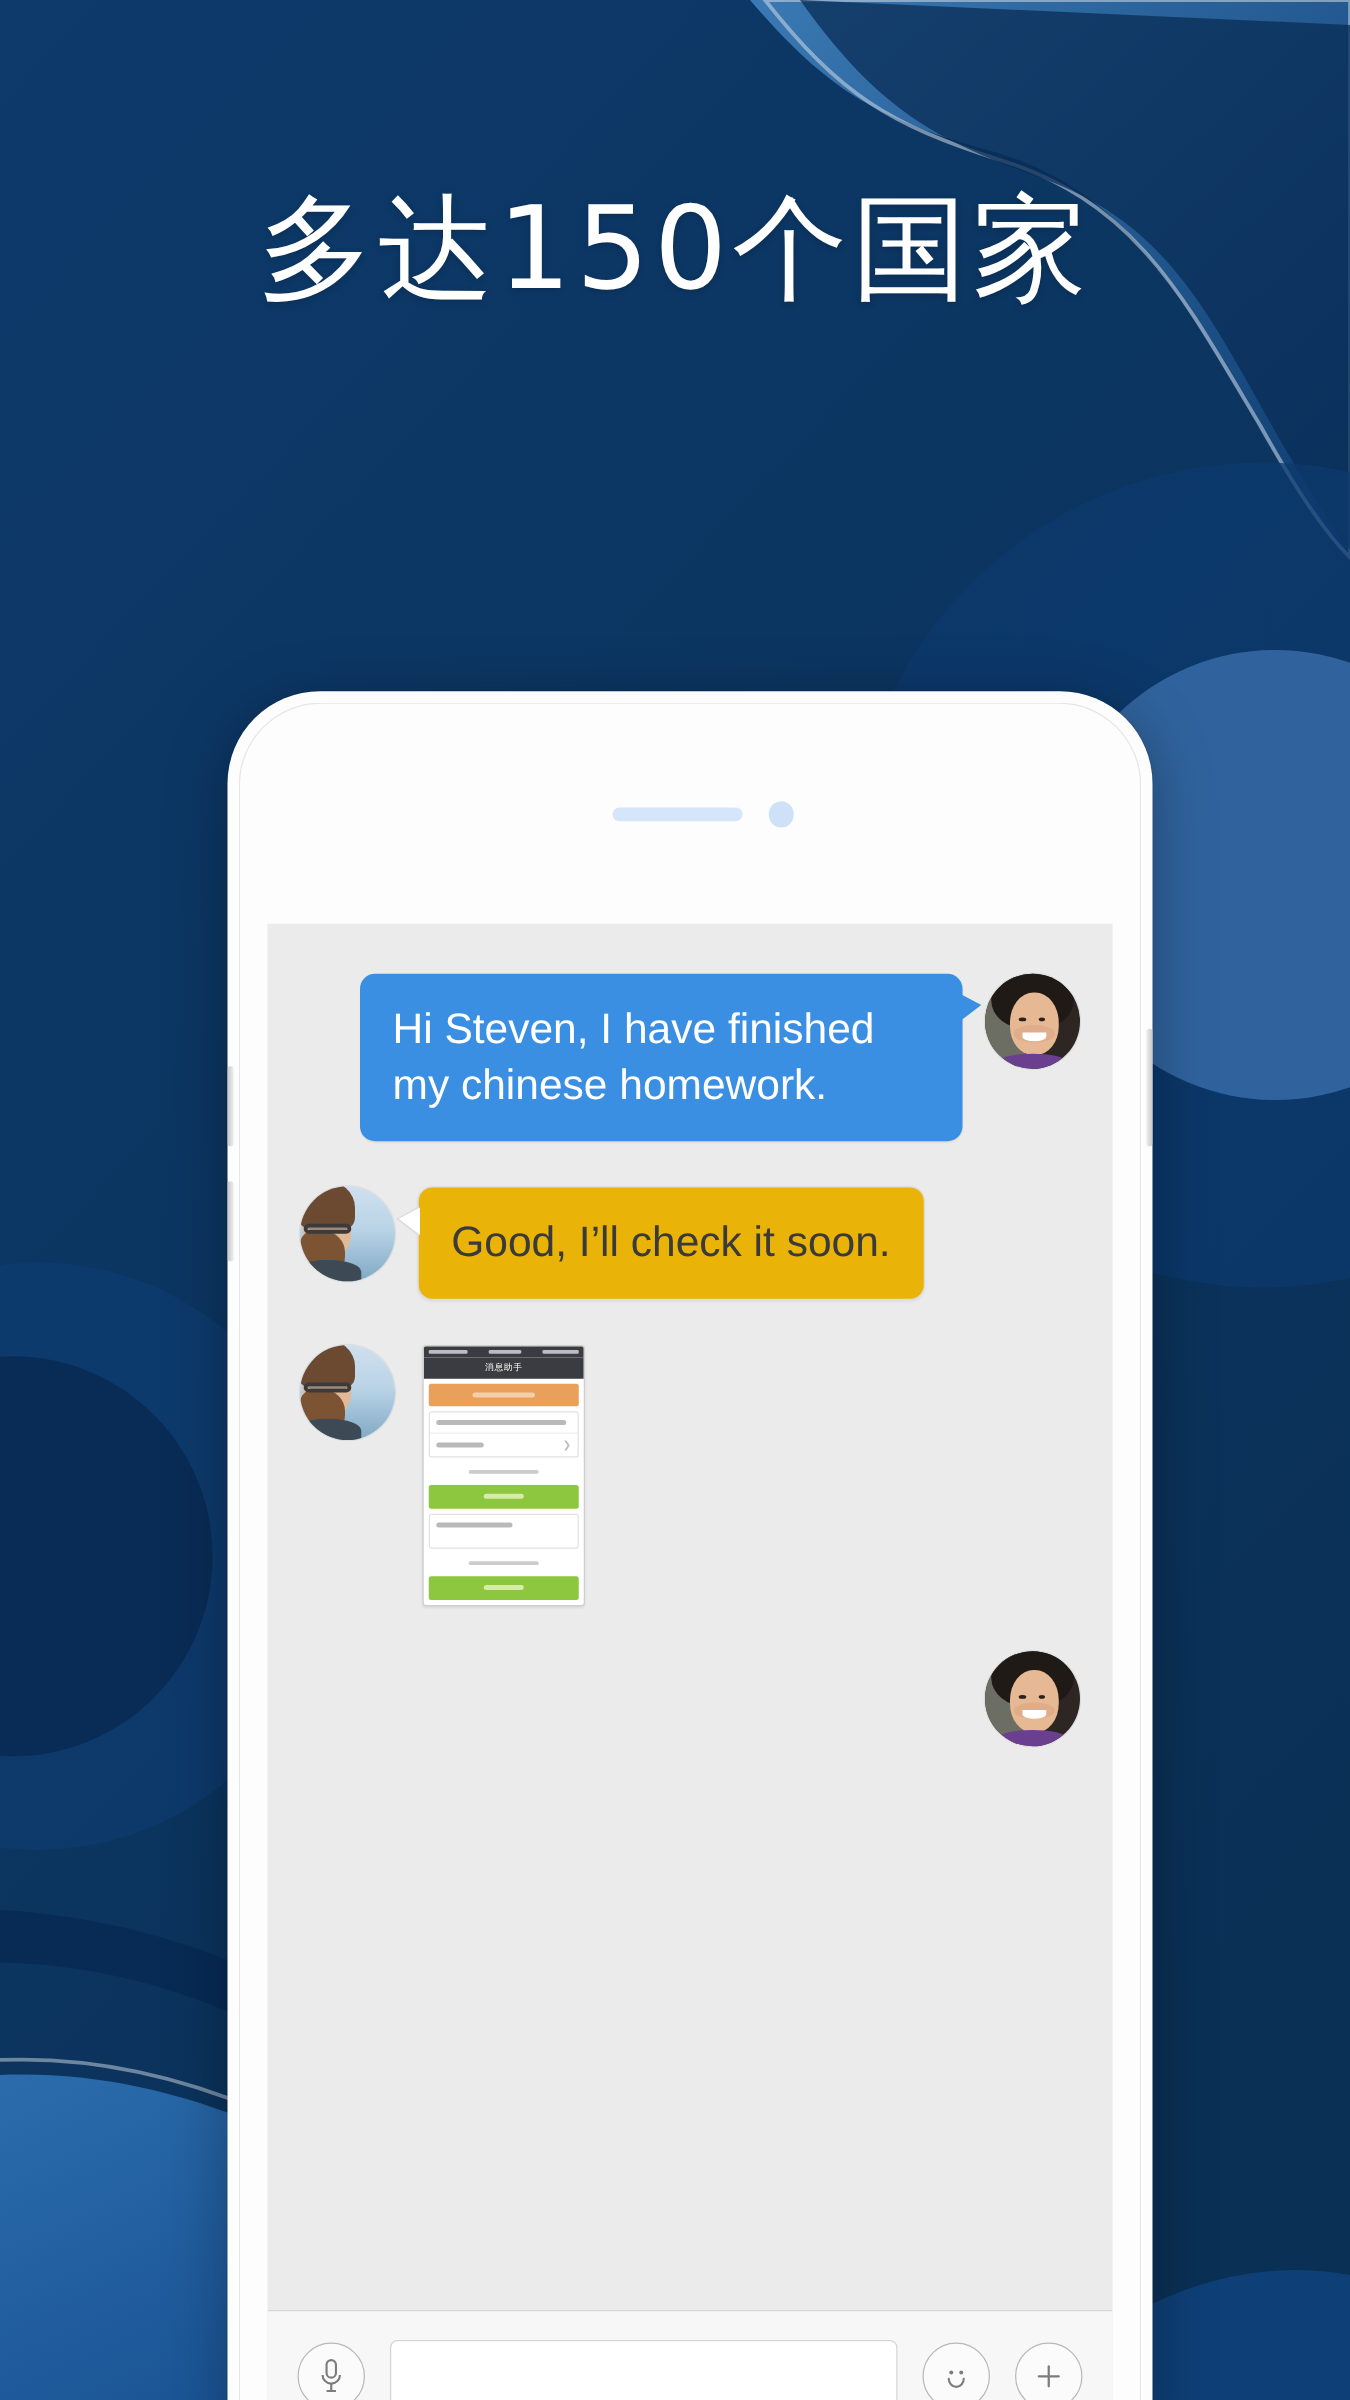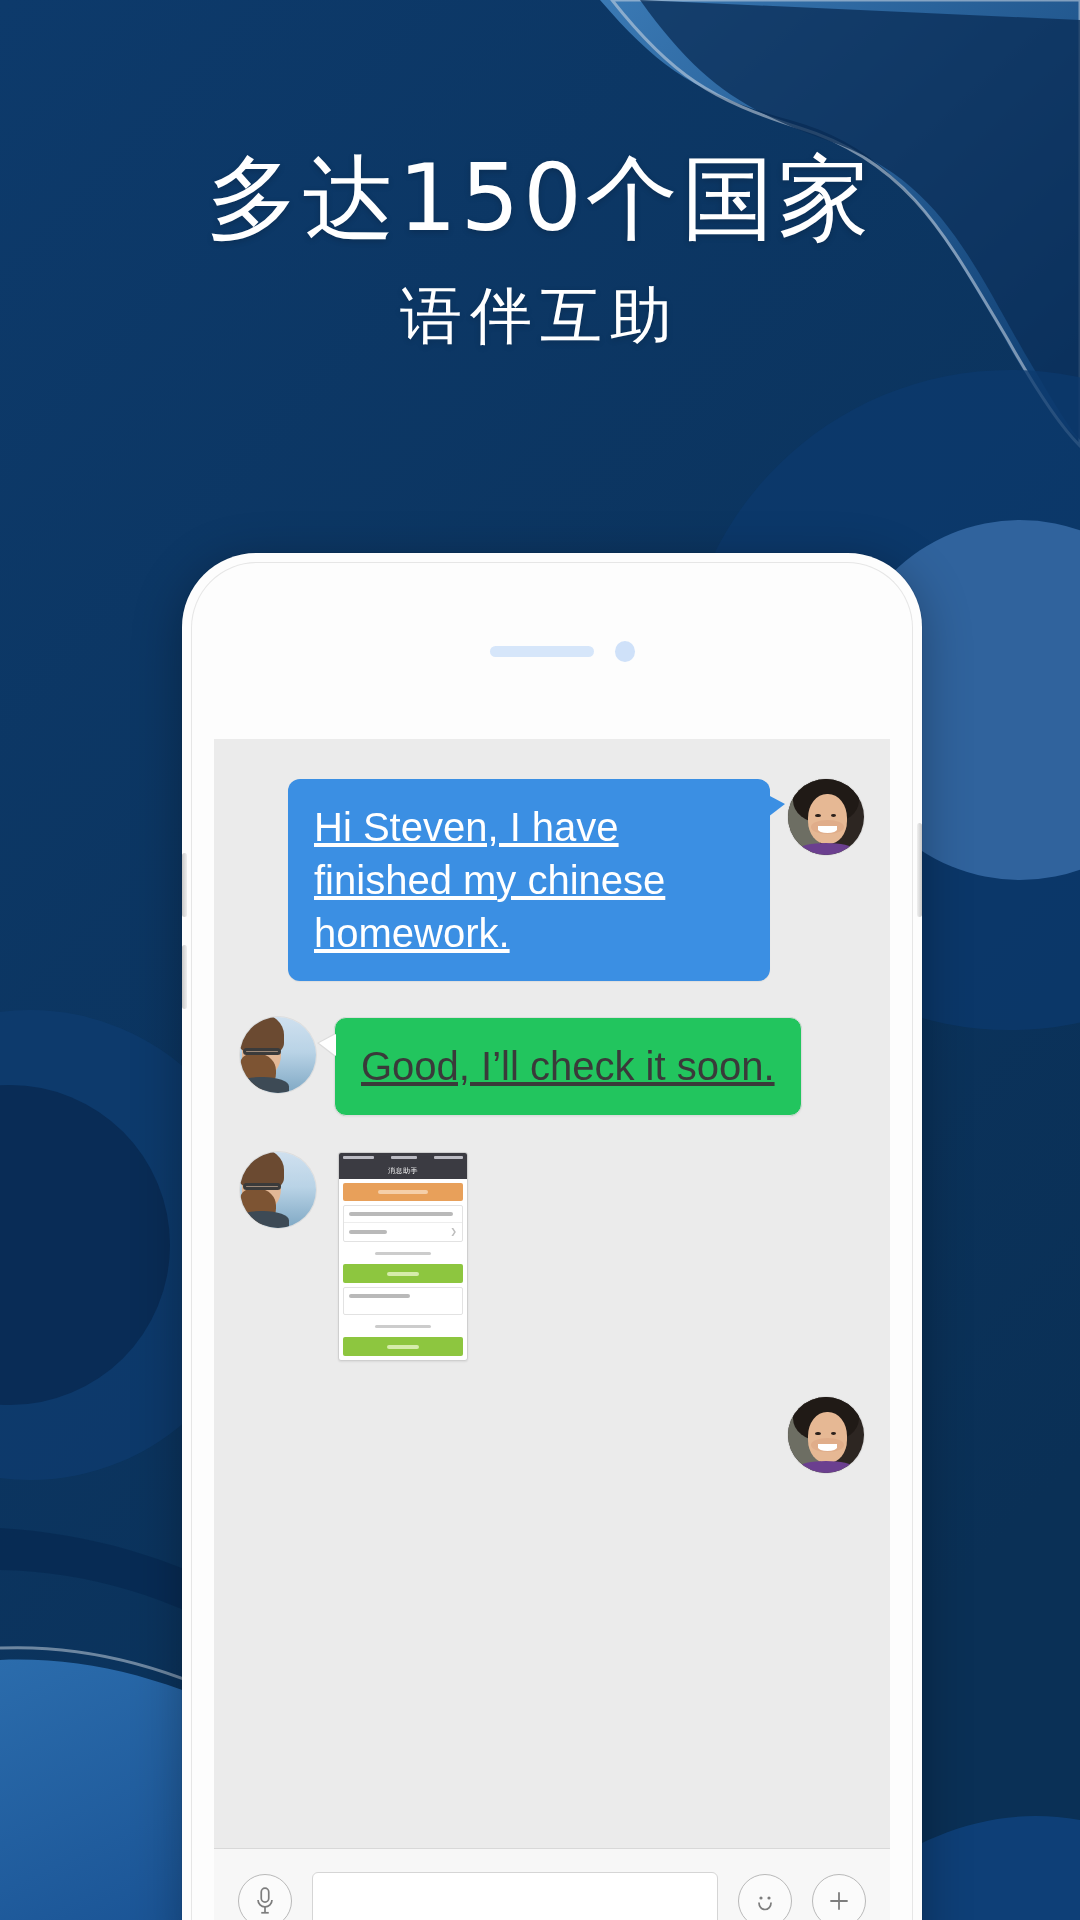--- a/index.html
+++ b/index.html
@@ -108,38 +108,37 @@
       background:#7d5433;border-radius:28% 46% 46% 40%;}
   .av-man .glasses{position:absolute;left:4%;top:40%;width:50%;height:10%;
       border:3px solid #3b3b3b;border-radius:8px;box-sizing:border-box;
       background:rgba(255,255,255,.35);}
   .av-man .shoulder{position:absolute;left:-6%;bottom:-4%;width:70%;height:26%;
       background:#3d4a55;border-radius:48% 48% 0 0;}
 
   
   .bubble{
     position:relative;max-width:430px;padding:22px 26px;
-    font-size:40px;line-height:1.32;
+    font-size:34px;line-height:1.32;
     border-radius:12px;
     word-wrap:break-word;
-    text-decoration:underline;
   }
   .bubble.out{
     background:#3b8fe3;color:#ffffff;margin-right:18px;
     box-shadow:0 1px 1px rgba(0,0,0,.06);
   }
   .bubble.out::after{
     content:"";position:absolute;right:-15px;top:16px;
     width:0;height:0;
     border-top:9px solid transparent;
     border-bottom:13px solid transparent;
     border-left:17px solid #3b8fe3;
   }
   .bubble.in{
-    background:#22c55e;color:#3a3a3a;margin-left:18px;
+    background:#eab308;color:#3a3a3a;margin-left:18px;
     border:1px solid #dcdcdc;
     box-shadow:0 1px 2px rgba(0,0,0,.05);
   }
   .bubble.in::after{
     content:"";position:absolute;left:-16px;top:16px;
     width:0;height:0;
     border-top:9px solid transparent;
     border-bottom:13px solid transparent;
     border-right:17px solid #ffffff;
   }
@@ -241,21 +240,20 @@
     <path d="M0,1570 C130,1572 250,1628 370,1726 C450,1790 510,1850 580,1920
              L620,1920 C540,1840 470,1768 400,1706 C270,1592 140,1536 0,1528 Z" fill="#072a52" opacity=".85"></path>
 
     <path d="M1080,1820 C1000,1806 930,1830 860,1880 C830,1900 810,1912 790,1920
              L1080,1920 Z" fill="#0f4480" opacity=".8"></path>
   </svg>
 </div>
 
 <div class="headline-wrap">
   <h1 class="headline">多达150个国家</h1>
-  <h2 class="subheadline">语伴互助</h2>
 </div>
 
 <div class="phone">
   <div class="phone-inner-edge"></div>
   <div class="btn-side btn-vol-up"></div>
   <div class="btn-side btn-vol-dn"></div>
   <div class="btn-side btn-power"></div>
 
   <div class="speaker"></div>
   <div class="camera"></div>

